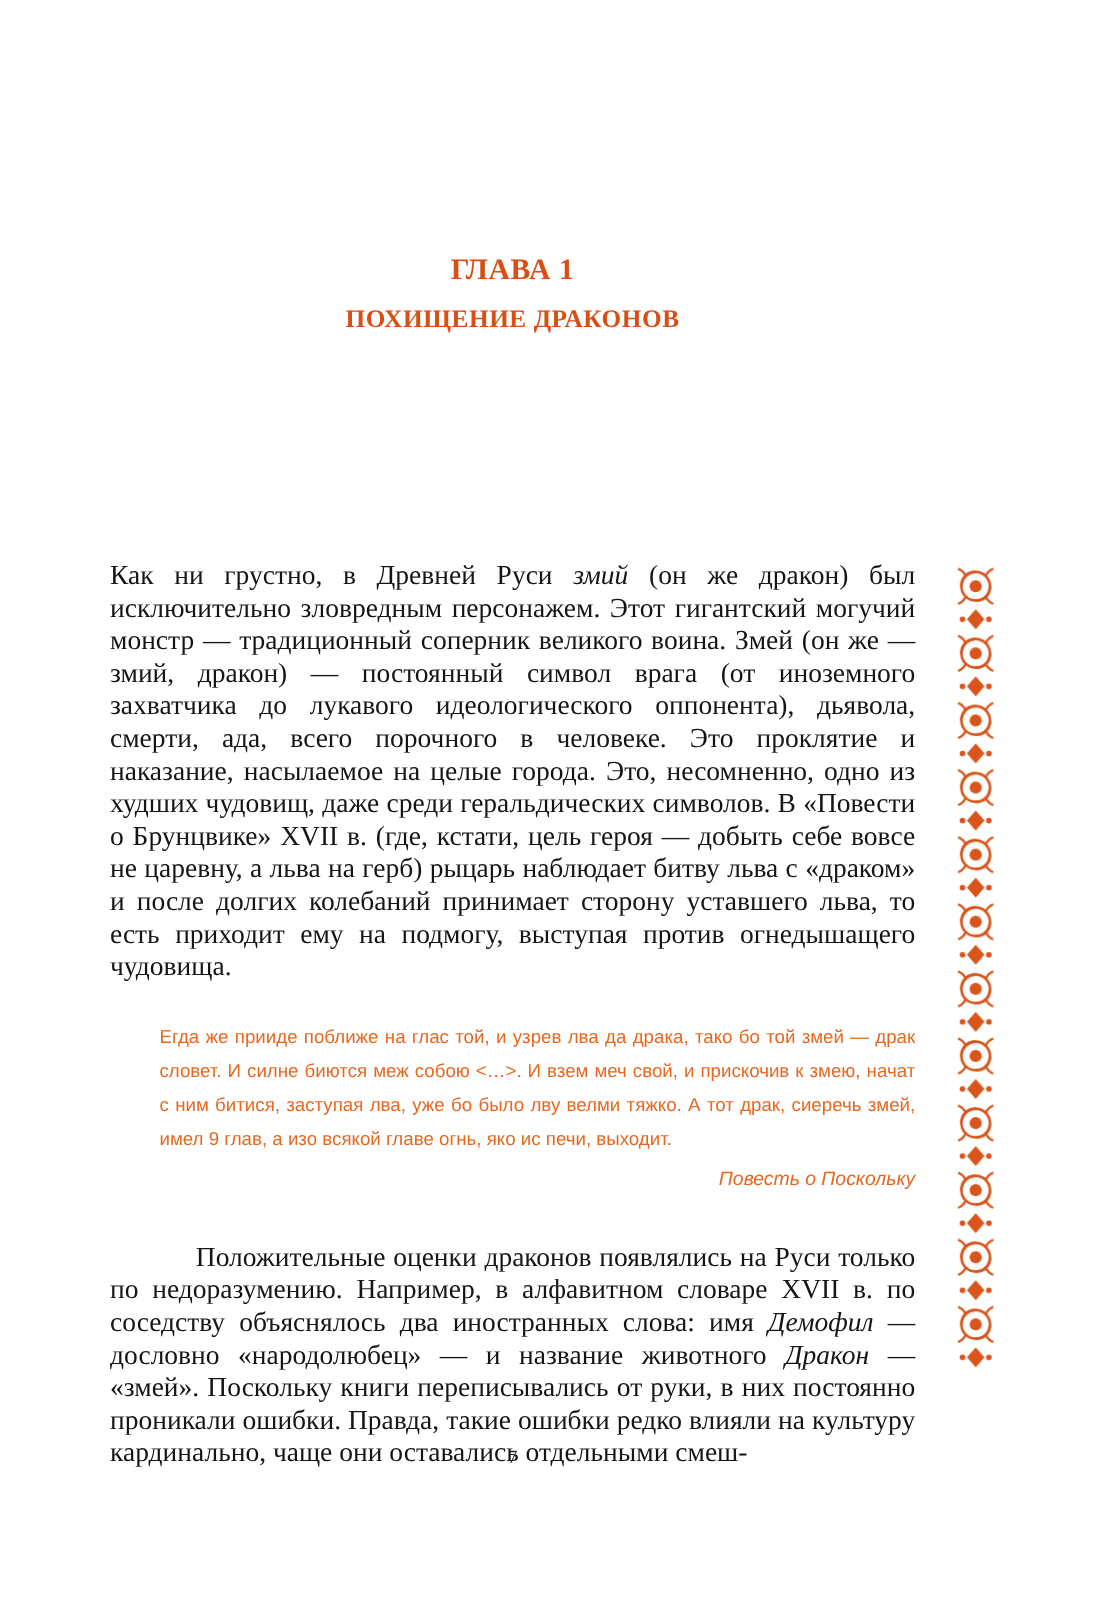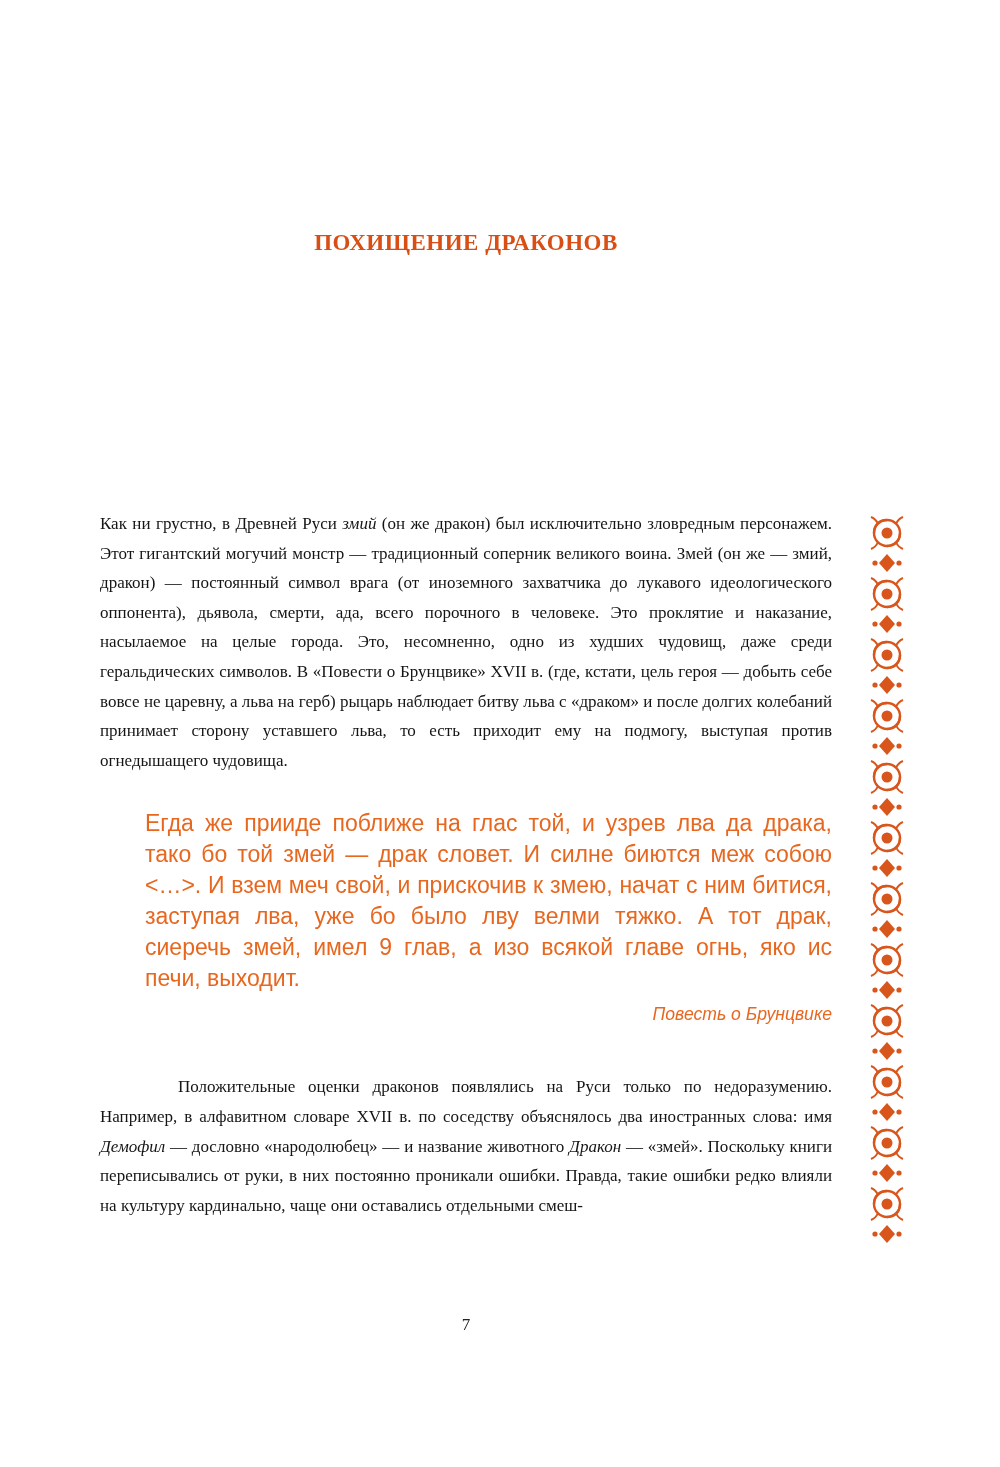--- a/index.html
+++ b/index.html
@@ -27,33 +27,33 @@
   .chapter-head .title{
     font-size:23px;
     letter-spacing:0.5px;
     margin:0;
   }
   .body-col{
     position:absolute;
     left:100px; top:509px; width:732px;
   }
   .para{
-    font-size:17px;
+    font-size:25px;
     line-height:29.6px;
     text-align:justify;
     margin:0;
     color:#151515;
   }
   .para .it{font-style:italic;}
   .para.indent{ text-indent:78px; }
   .quote-block{
     margin:33px 0 0 45px;
     width:687px;
     font-family:"Liberation Sans", sans-serif;
-    font-size:23px;
+    font-size:17px;
     line-height:31px;
     text-align:justify;
     color:var(--accent-quote,#e8671f);
   }
   .quote-attrib{
     margin:10px 0 0 45px;
     width:687px;
     font-family:"Liberation Sans", sans-serif;
     font-size:17.6px;
     font-style:italic;
@@ -75,28 +75,29 @@
     left:868px; top:514px;
     width:38px; height:732px;
   }
 </style>
 </head>
 <body>
 
 <div class="page">
 
   <div class="chapter-head">
+    <div class="kicker">ГЛАВА 1</div>
     <div class="title">ПОХИЩЕНИЕ ДРАКОНОВ</div>
   </div>
 
   <div class="body-col">
     <p class="para"><span>Как ни грустно, в Древней Руси </span><span class="it">змий</span><span> (он же дракон) был исключительно зловредным персонажем. Этот гигантский могучий монстр — традиционный соперник великого воина. Змей (он же — змий, дракон) — постоянный символ врага (от иноземного захватчика до лукавого идеологического оппонента), дьявола, смерти, ада, всего порочного в человеке. Это проклятие и наказание, насылаемое на целые города. Это, несомненно, одно из худших чудовищ, даже среди геральдических символов. В «Повести о Брунцвике» XVII в. (где, кстати, цель героя — добыть себе вовсе не царевну, а льва на герб) рыцарь наблюдает битву льва с «драком» и после долгих колебаний принимает сторону уставшего льва, то есть приходит ему на подмогу, выступая против огнедышащего чудовища.</span></p>
 
     <div class="quote-block">Егда же прииде поближе на глас той, и узрев лва да драка, тако бо той змей — драк словет. И силне биются меж собою &lt;…&gt;. И взем меч свой, и прискочив к змею, начат с ним битися, заступая лва, уже бо было лву велми тяжко. А тот драк, сиеречь змей, имел 9 глав, а изо всякой главе огнь, яко ис печи, выходит.</div>
-    <div class="quote-attrib">Повесть о Брунцвике</div>
+    <div class="quote-attrib">Повесть о Поскольку</div>
 
     <p class="para indent para2"><span>Положительные оценки драконов появлялись на Руси только по недоразумению. Например, в алфавитном словаре XVII в. по соседству объяснялось два иностранных слова: имя </span><span class="it">Демофил</span><span> — дословно «народолюбец» — и название животного </span><span class="it">Дракон</span><span> — «змей». Поскольку книги переписывались от руки, в них постоянно проникали ошибки. Правда, такие ошибки редко влияли на культуру кардинально, чаще они оставались отдельными смеш-</span></p>
   </div>
 
   <div class="ornament">
     <svg width="38" height="732" viewBox="0 0 38 732" xmlns="http://www.w3.org/2000/svg">
       <defs>
         <pattern id="orn" width="38" height="61" patternUnits="userSpaceOnUse">
           <g stroke="#d8561c" fill="none" stroke-width="2.4">
             <circle cx="19" cy="19" r="13"></circle>

